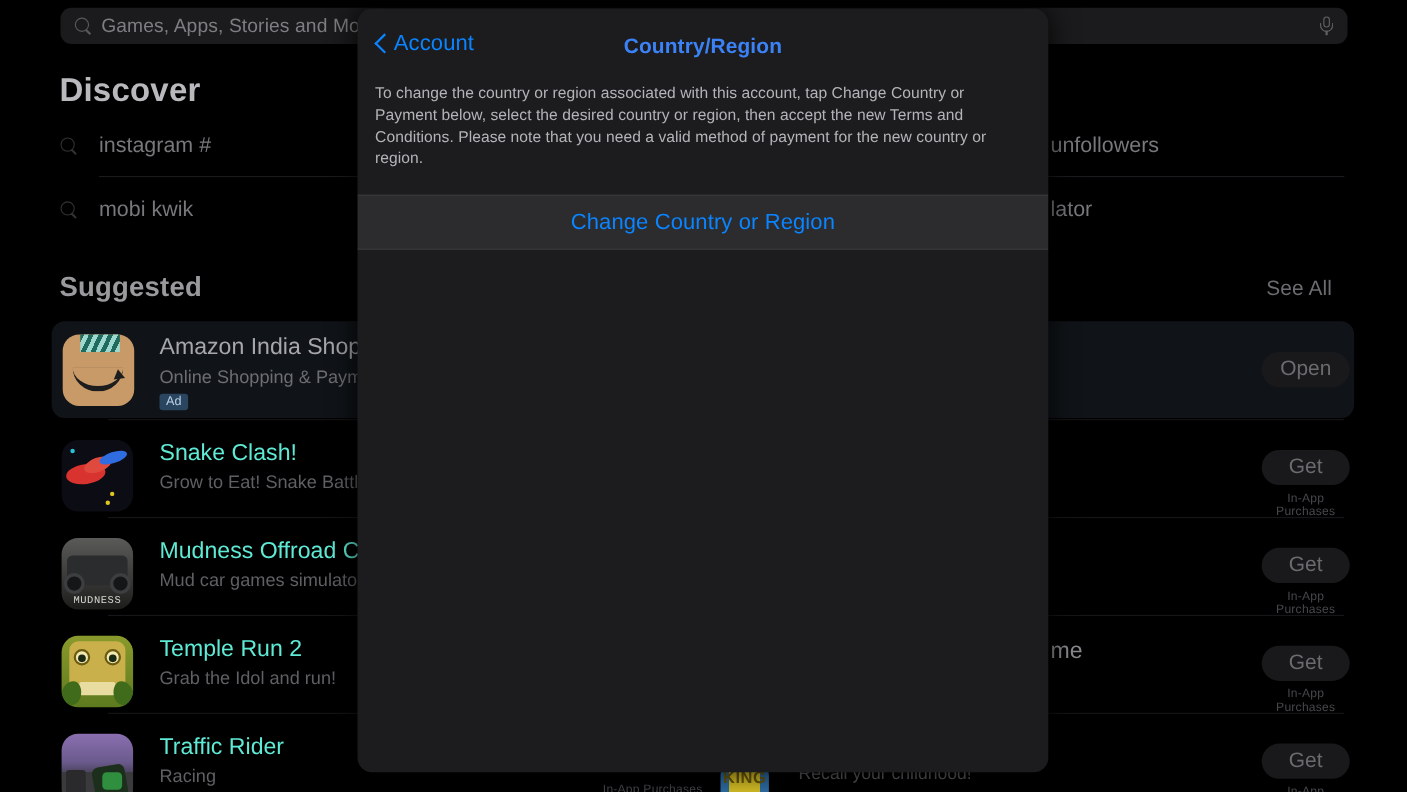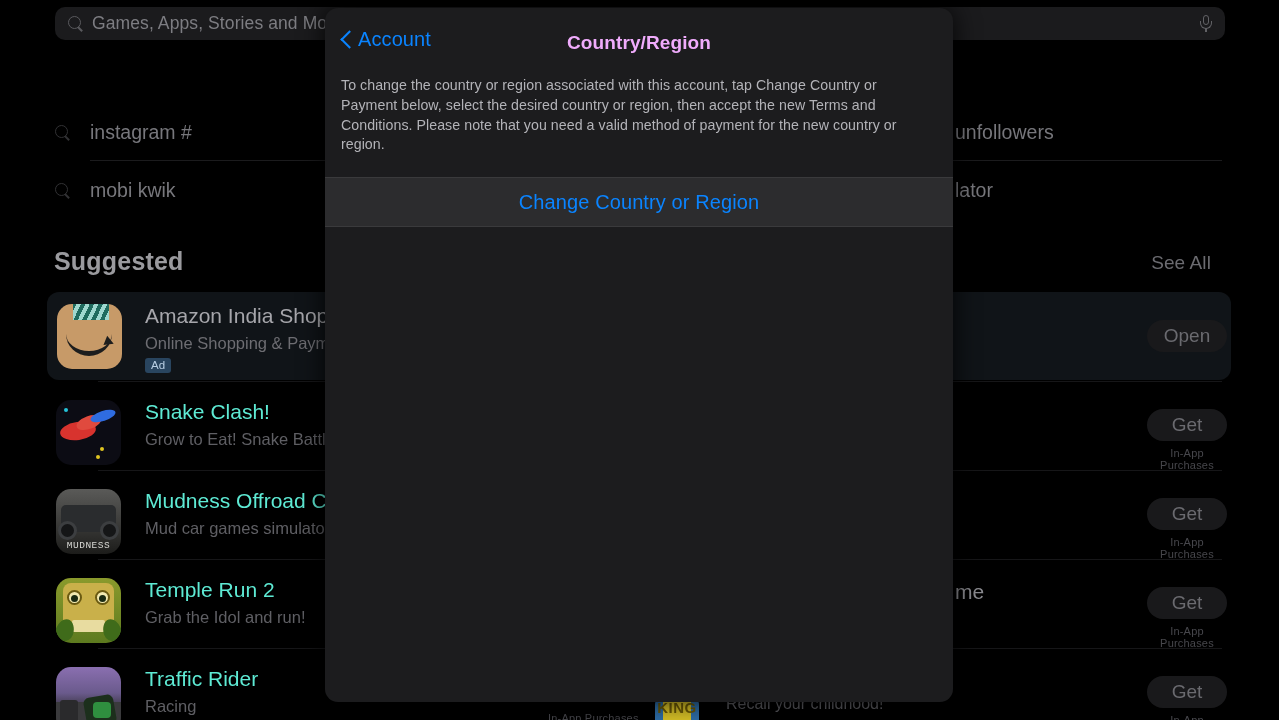--- a/index.html
+++ b/index.html
@@ -159,21 +159,21 @@
     width:11px; height:19px; position:relative; margin-right:6px;
   }
   .chev::before{
     content:""; position:absolute; left:2px; top:3px; width:11px; height:11px;
     border-left:2.6px solid #0a84ff; border-bottom:2.6px solid #0a84ff;
     transform:rotate(45deg);
   }
   .back-label { font-size:20px; color:#0a84ff; letter-spacing:.1px; }
   .modal-title {
     position:absolute; left:0; top:24px; width:100%; text-align:center;
-    font-size:19px; font-weight:bold; color:#f0abfc; letter-spacing:.1px;
+    font-size:19px; font-weight:bold; color:#3b82f6; letter-spacing:.1px;
   }
   .modal-desc {
     padding:8px 16px 0 16px;
     font-size:14.2px; line-height:19.8px; color:#b3b3b8;
     letter-spacing:.05px;
   }
   .change-row {
     margin-top:22px;
     height:50px; background:#2c2c2e;
     border-top:1px solid #3a3a3c; border-bottom:1px solid #3a3a3c;
@@ -193,20 +193,21 @@
     <div class="searchbar">
       <div class="search-glass"></div>
       <div class="search-placeholder">Games, Apps, Stories and More</div>
       <div class="mic-icon">
         <div class="cap"></div>
           <div class="arc"></div>
           <div class="stem"></div>
       </div>
     </div>
 
+    <div class="h-discover">Discover</div>
 
     <div class="disc-row" style="top:108px;">
       <div class="disc-icon"></div>
       <div class="disc-text">instagram #</div>
     </div>
     <div class="disc-sep" style="top:160px;"></div>
 
     <div class="disc-row" style="top:166px;">
       <div class="disc-icon"></div>
       <div class="disc-text">mobi kwik</div>

